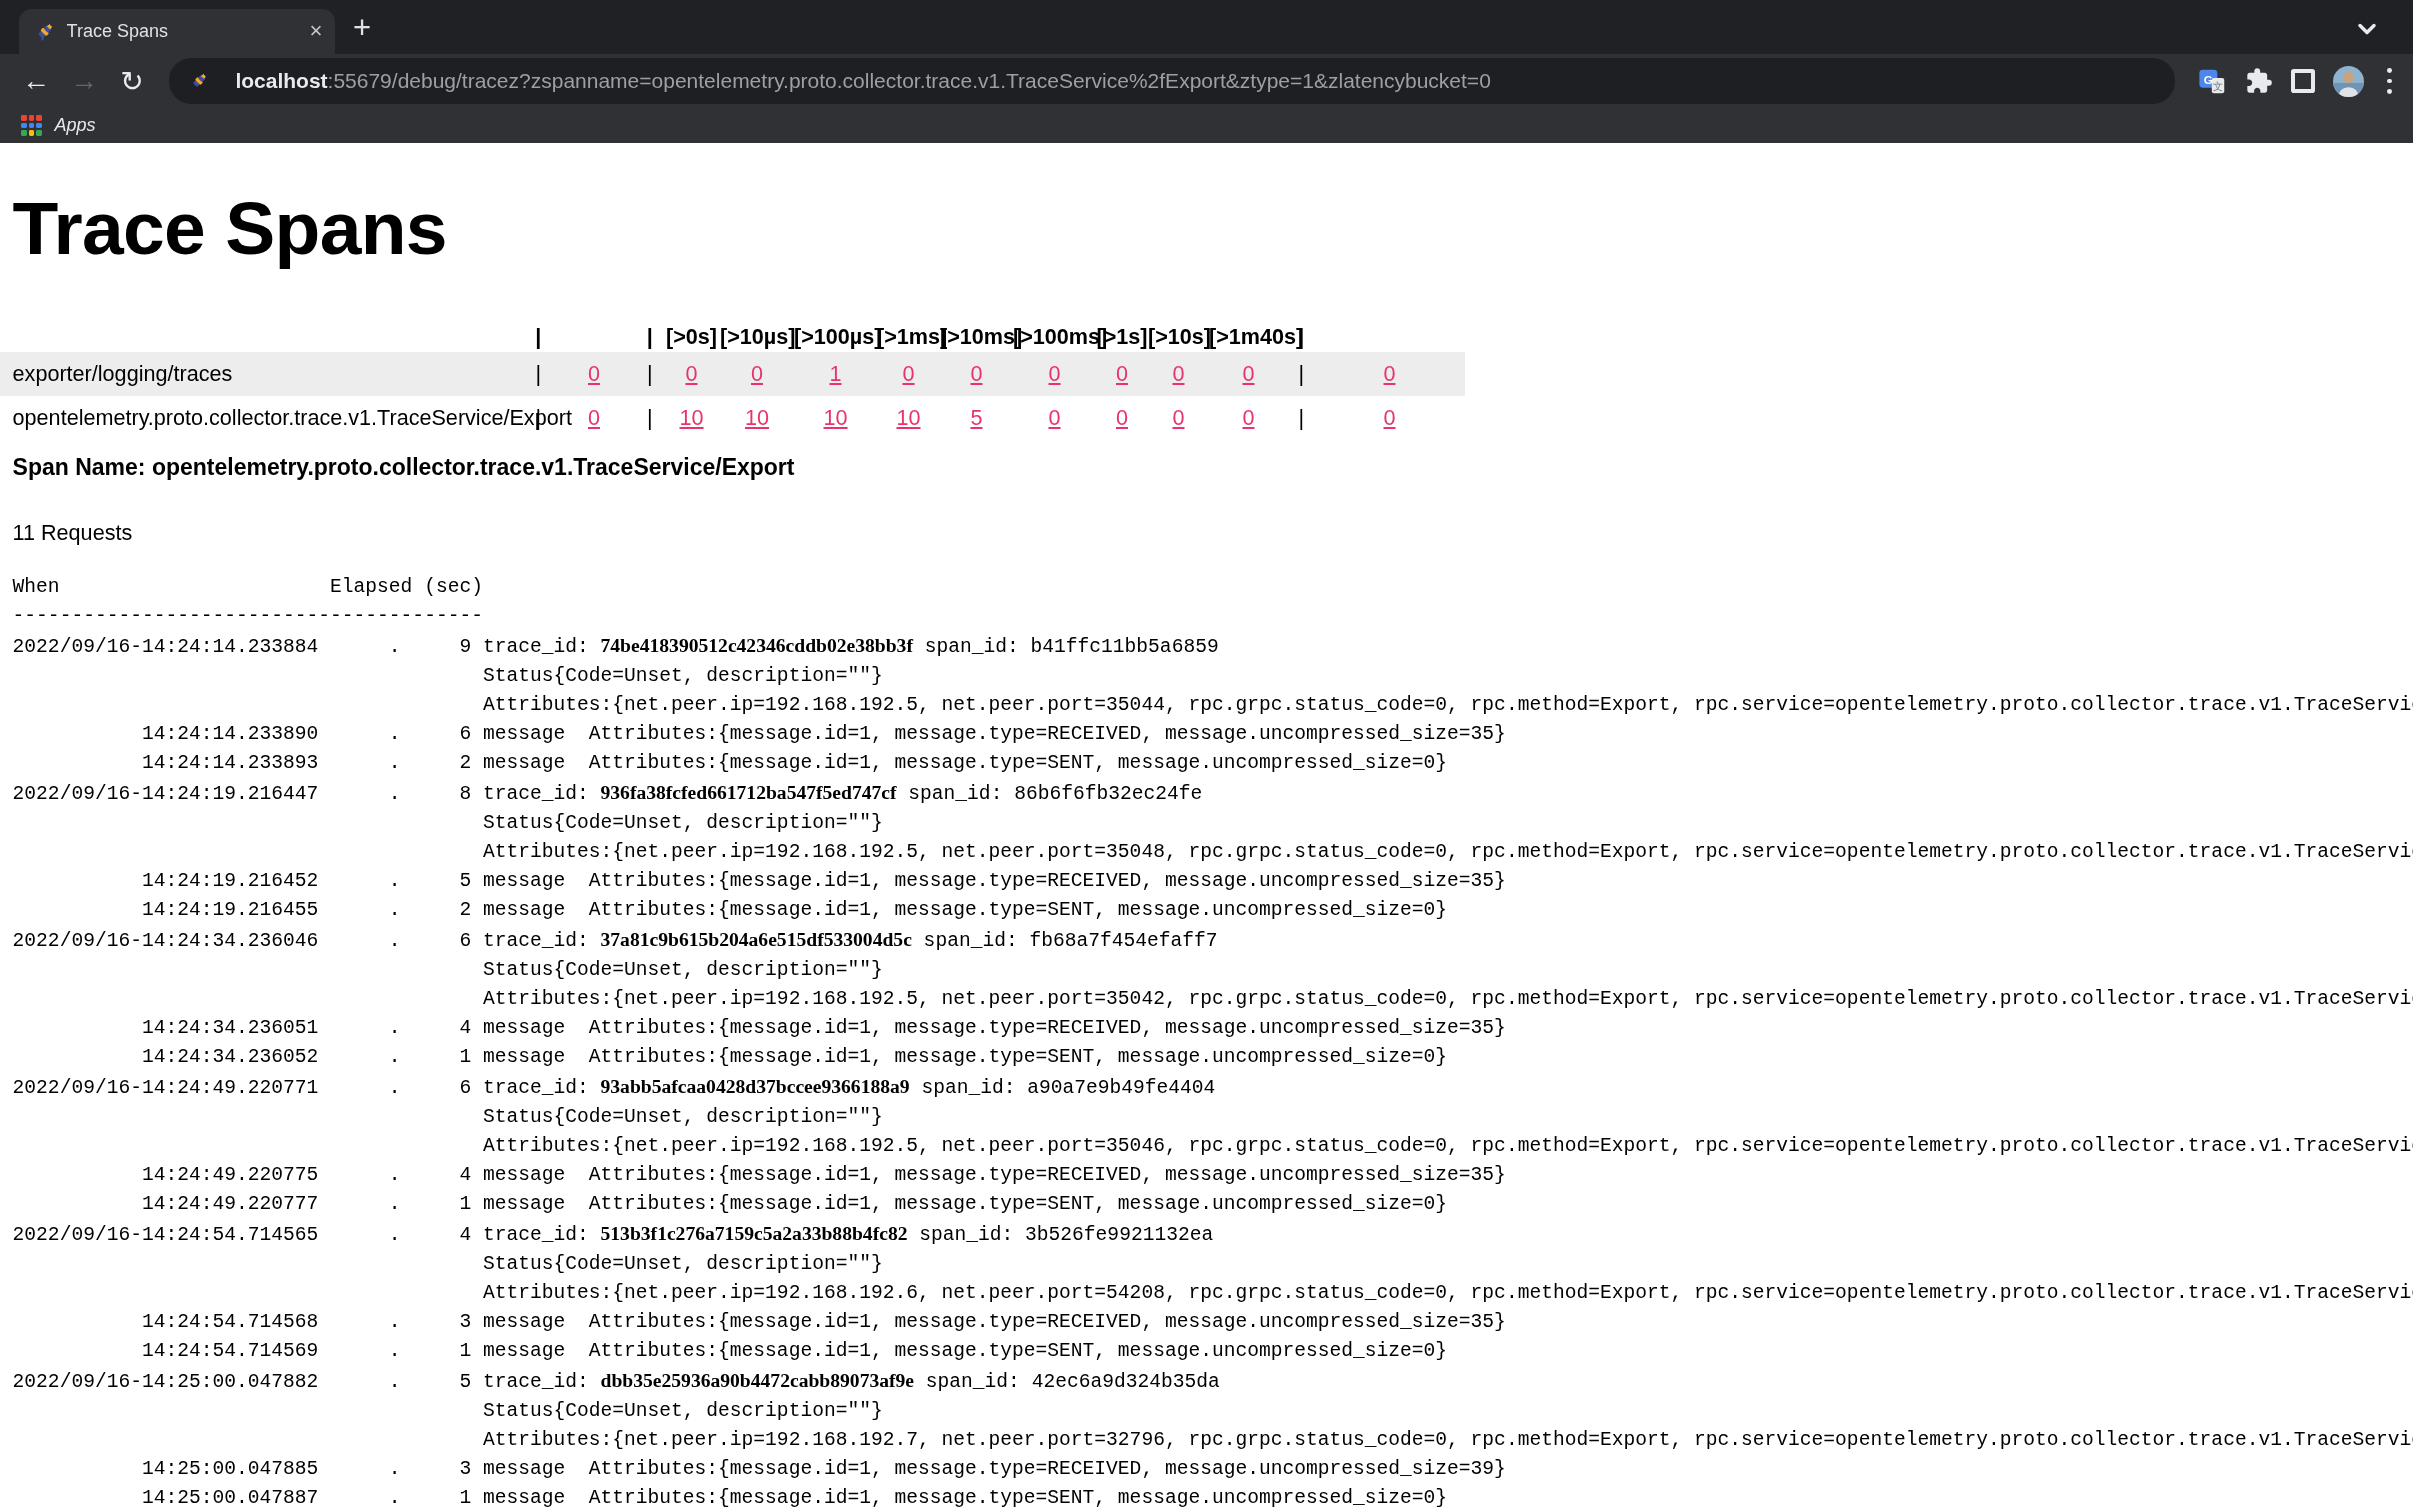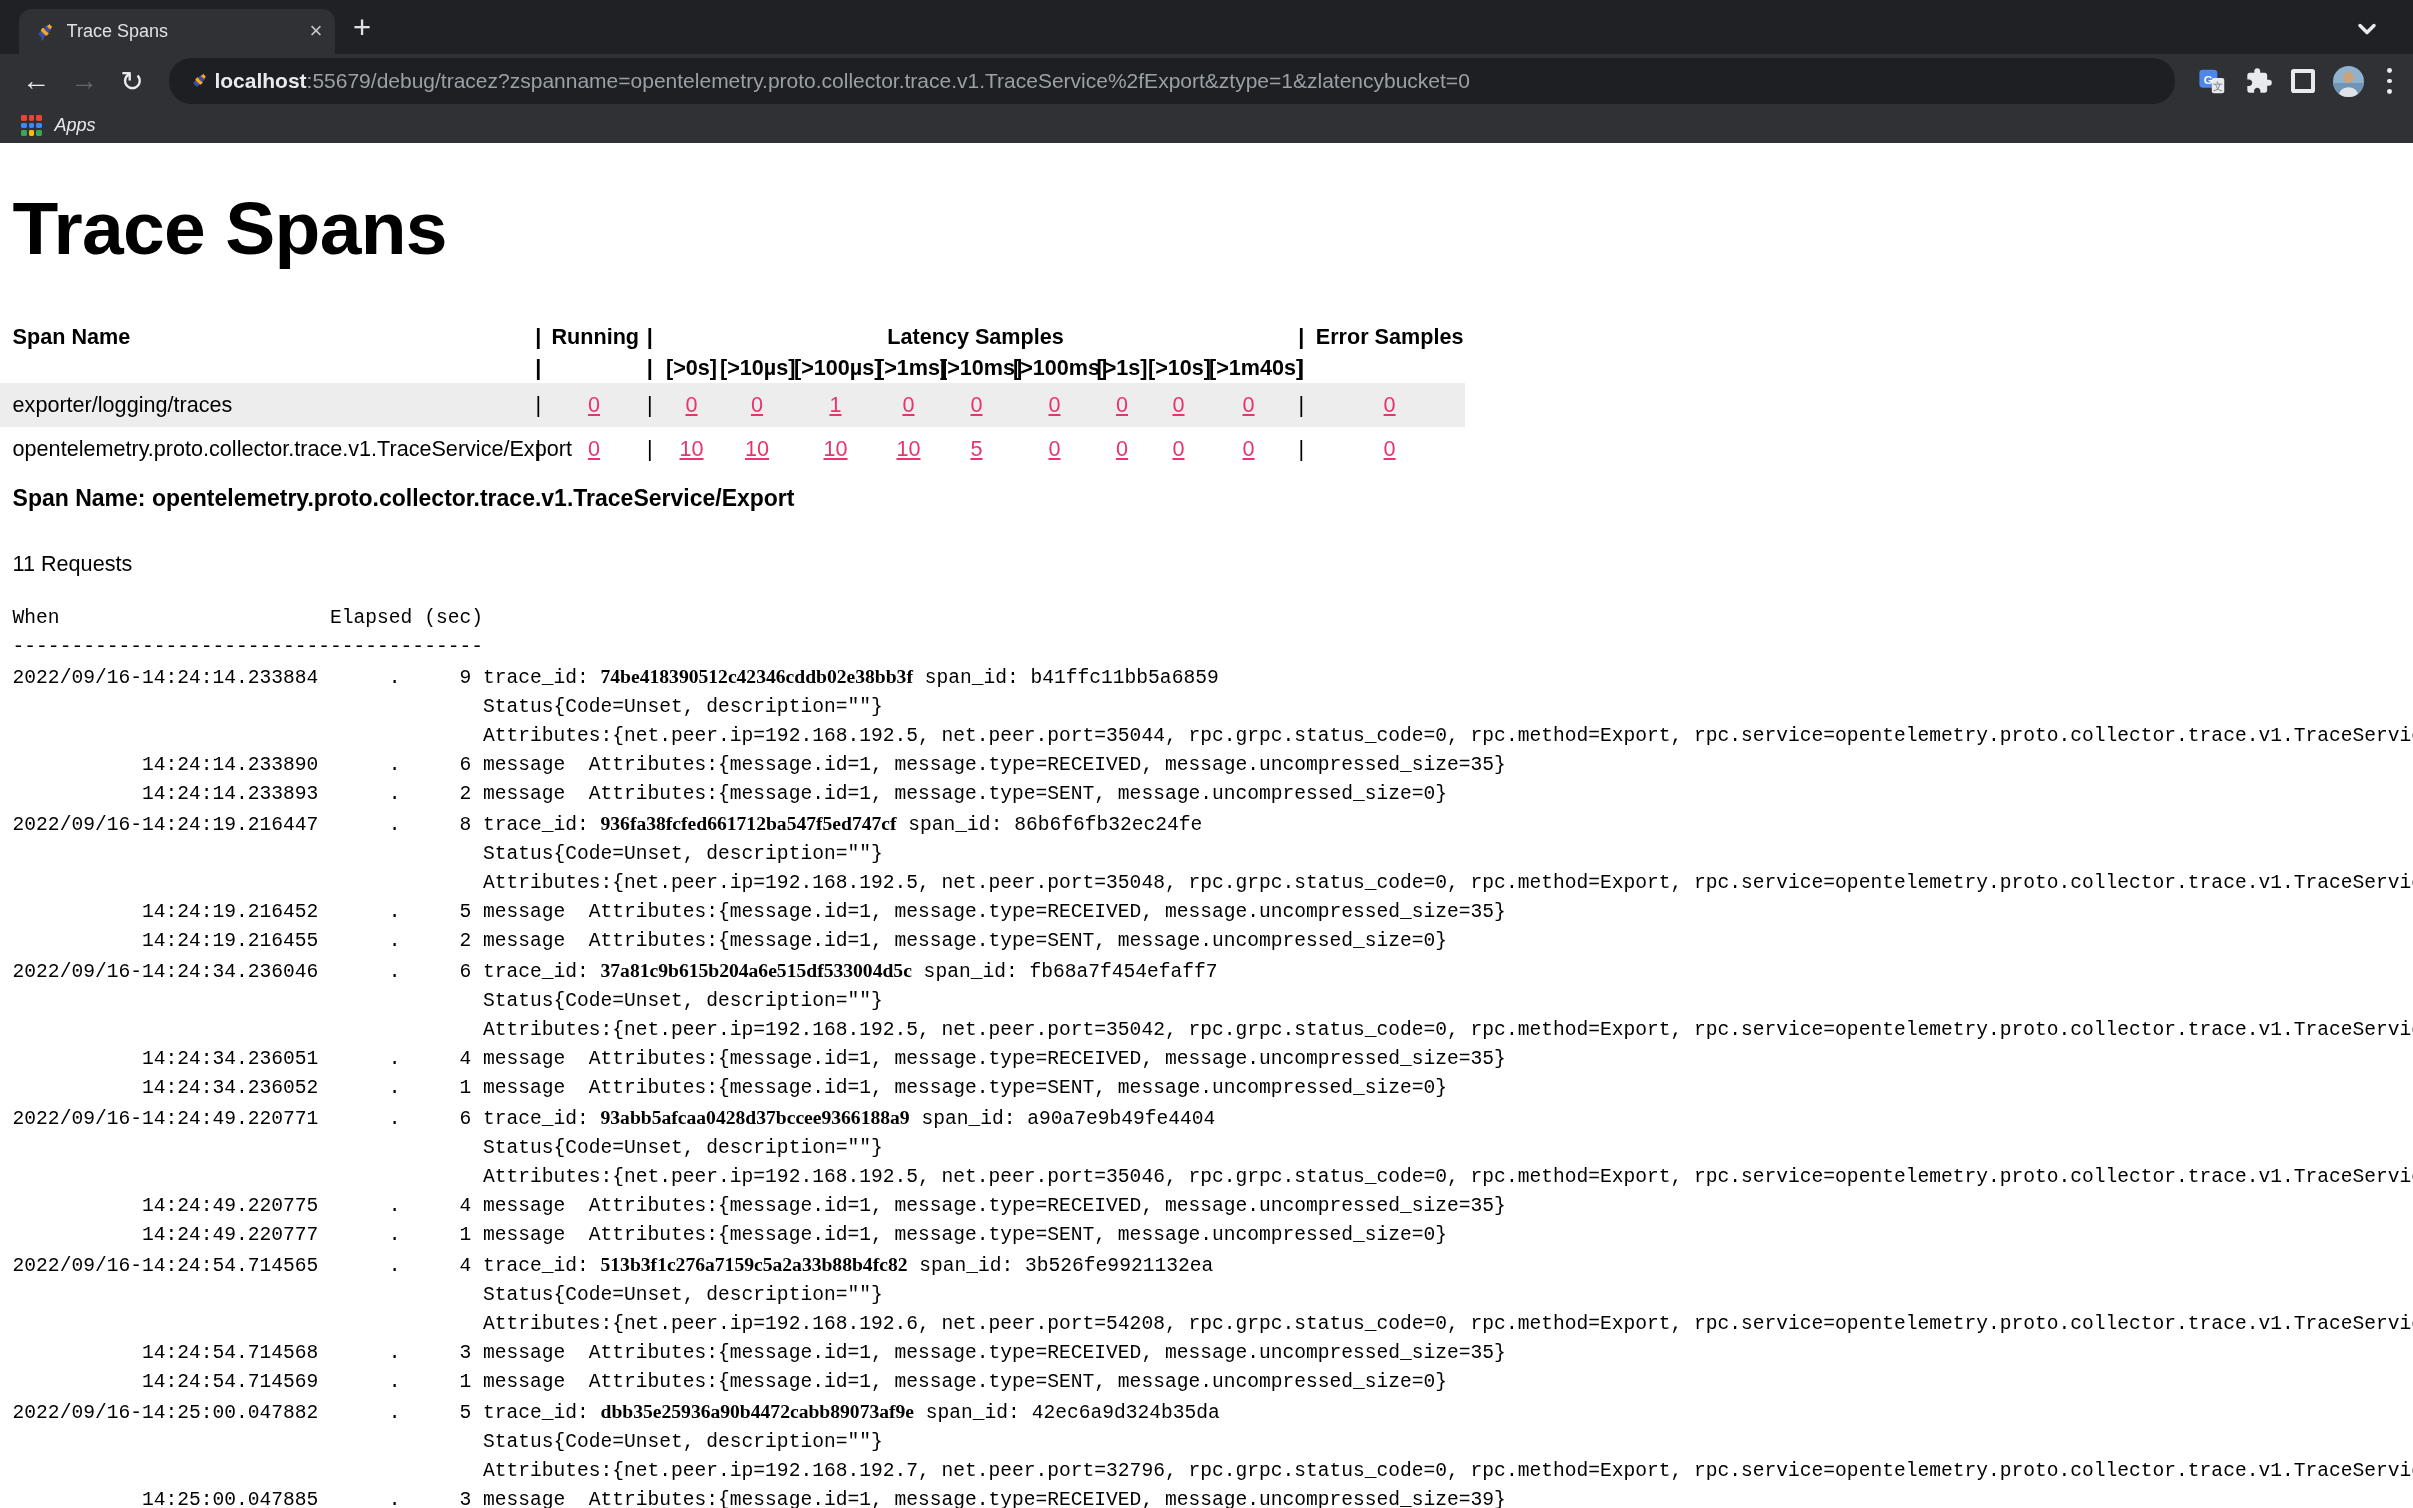--- a/index.html
+++ b/index.html
@@ -19,21 +19,21 @@
   .tab-close { color:#c6c8cc; font-size:22.3px; line-height:22.3px; cursor:default; }
   .newtab-btn { position:absolute; left:353px; top:15.4px; color:#dfe1e5; font-size:31px; line-height:25px; }
   .strip-chevron { position:absolute; right:32px; top:19.6px; }
   
   .toolbar { height:54px; background:#303134; display:flex; align-items:center; padding:0 15.4px; gap:7px; }
   .navbtn { width:41px; height:41px; display:flex; align-items:center; justify-content:center;
             font-size:28px; color:#e8eaed; border-radius:50%; }
   .navbtn.disabled { color:#63676c; }
   .omnibox {
     flex:1; height:46px; margin:0 9.8px; background:#1d1f22; border-radius:22.3px;
-    display:flex; align-items:center; padding:0 19.6px; gap:6px; min-width:0;
+    display:flex; align-items:center; padding:0 19.6px; gap:27px; min-width:0;
   }
   .url { font-size:21px; white-space:nowrap; overflow:hidden; }
   .url .host { color:#e8eaed; }
   .url .rest { color:#9aa0a6; }
   .tool-icons { display:flex; align-items:center; gap:18px; padding-left:5.6px; }
   .sidepanel-ico { width:24px; height:24px; border:4.9px solid #e8eaed; border-radius:2.8px; }
   .avatar { width:31px; height:31px; border-radius:50%; overflow:hidden; }
   .dots { display:flex; flex-direction:column; gap:5.6px; padding:0 5.6px; }
   .dots i { width:4.9px; height:4.9px; border-radius:50%; background:#e8eaed; }
   
@@ -170,29 +170,20 @@
         <col style="width:63px">
       <col style="width:73px">
         <col style="width:83px">
         <col style="width:52px">
         <col style="width:61px">
       <col style="width:79px">
         <col style="width:26.5px">
         <col style="width:150px">
     </colgroup>
     <tbody>
-        <tr class="hdr">
-      <th class="name">Span Name</th>
-      <th class="c">|</th>
-      <th class="c">Running</th>
-      <th class="c">|</th>
-      <th class="c" colspan="9">Latency Samples</th>
-      <th class="c">|</th>
-      <th class="c">Error Samples</th>
-    </tr>
     <tr class="hdr">
       <th></th>
       <th class="c">|</th>
       <th></th>
       <th class="c">|</th>
 
       <th class="c bucket-lbl">[&gt;0s]</th>
           <th class="c bucket-lbl">[&gt;10µs]</th>
           <th class="c bucket-lbl">[&gt;100µs]</th>
           <th class="c bucket-lbl">[&gt;1ms]</th>

